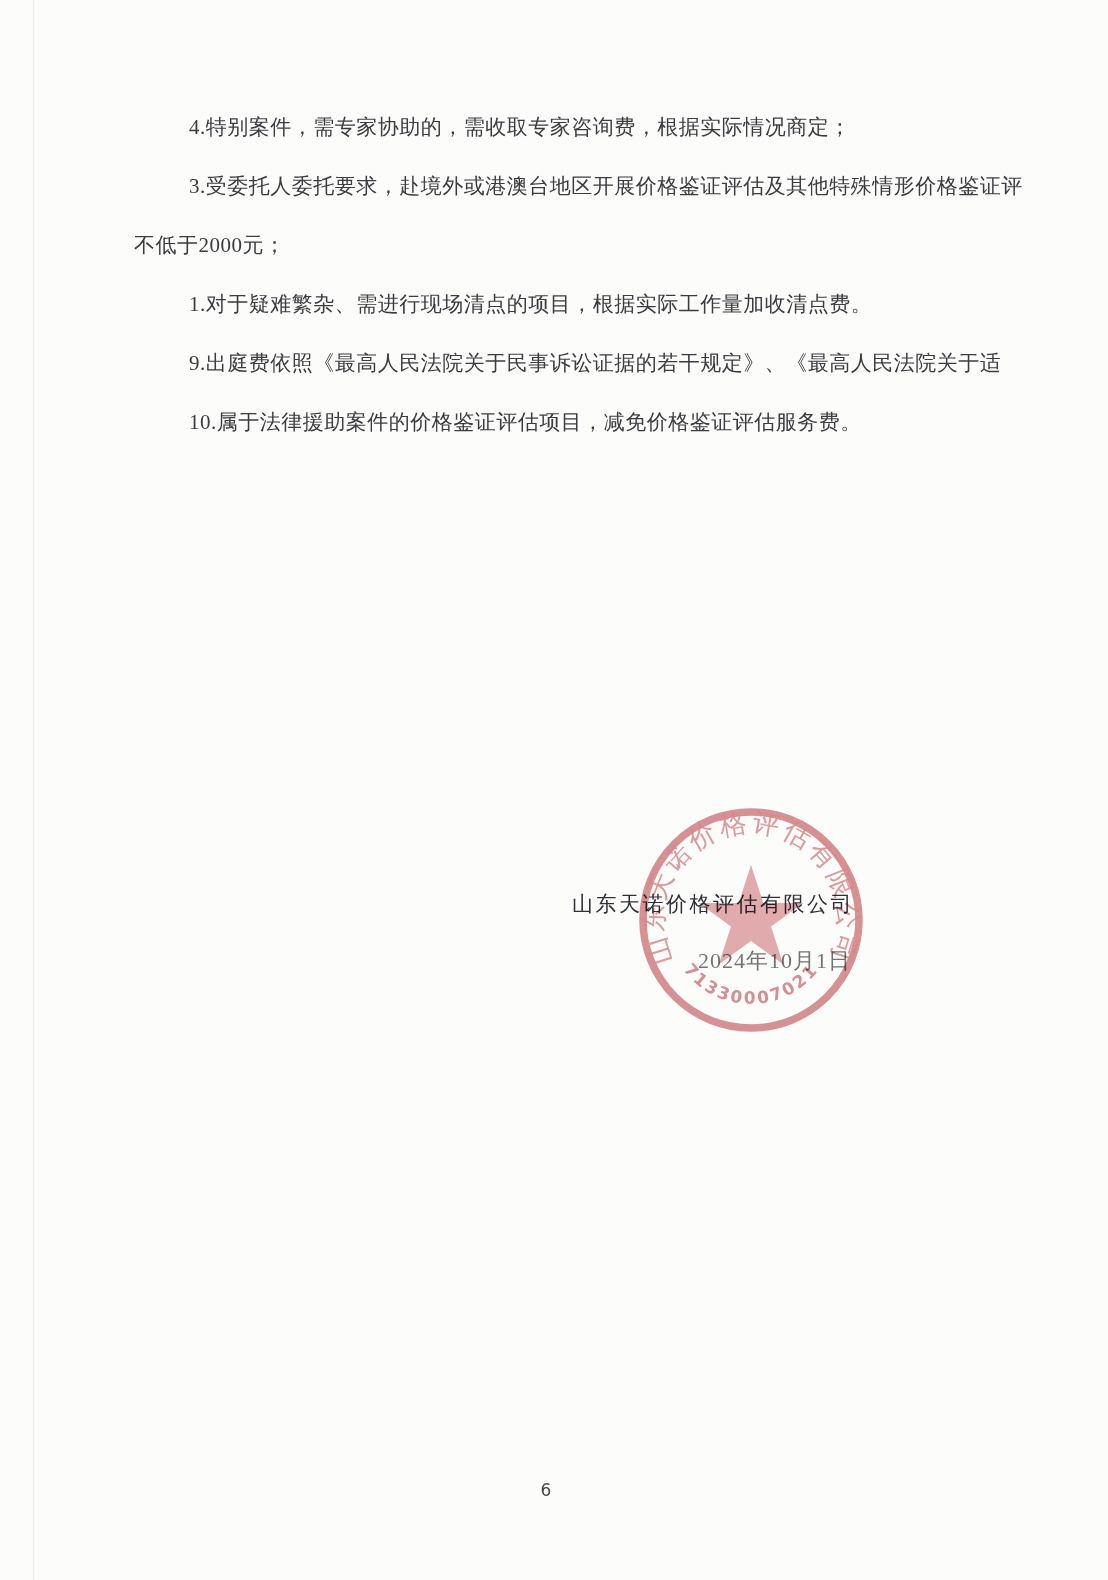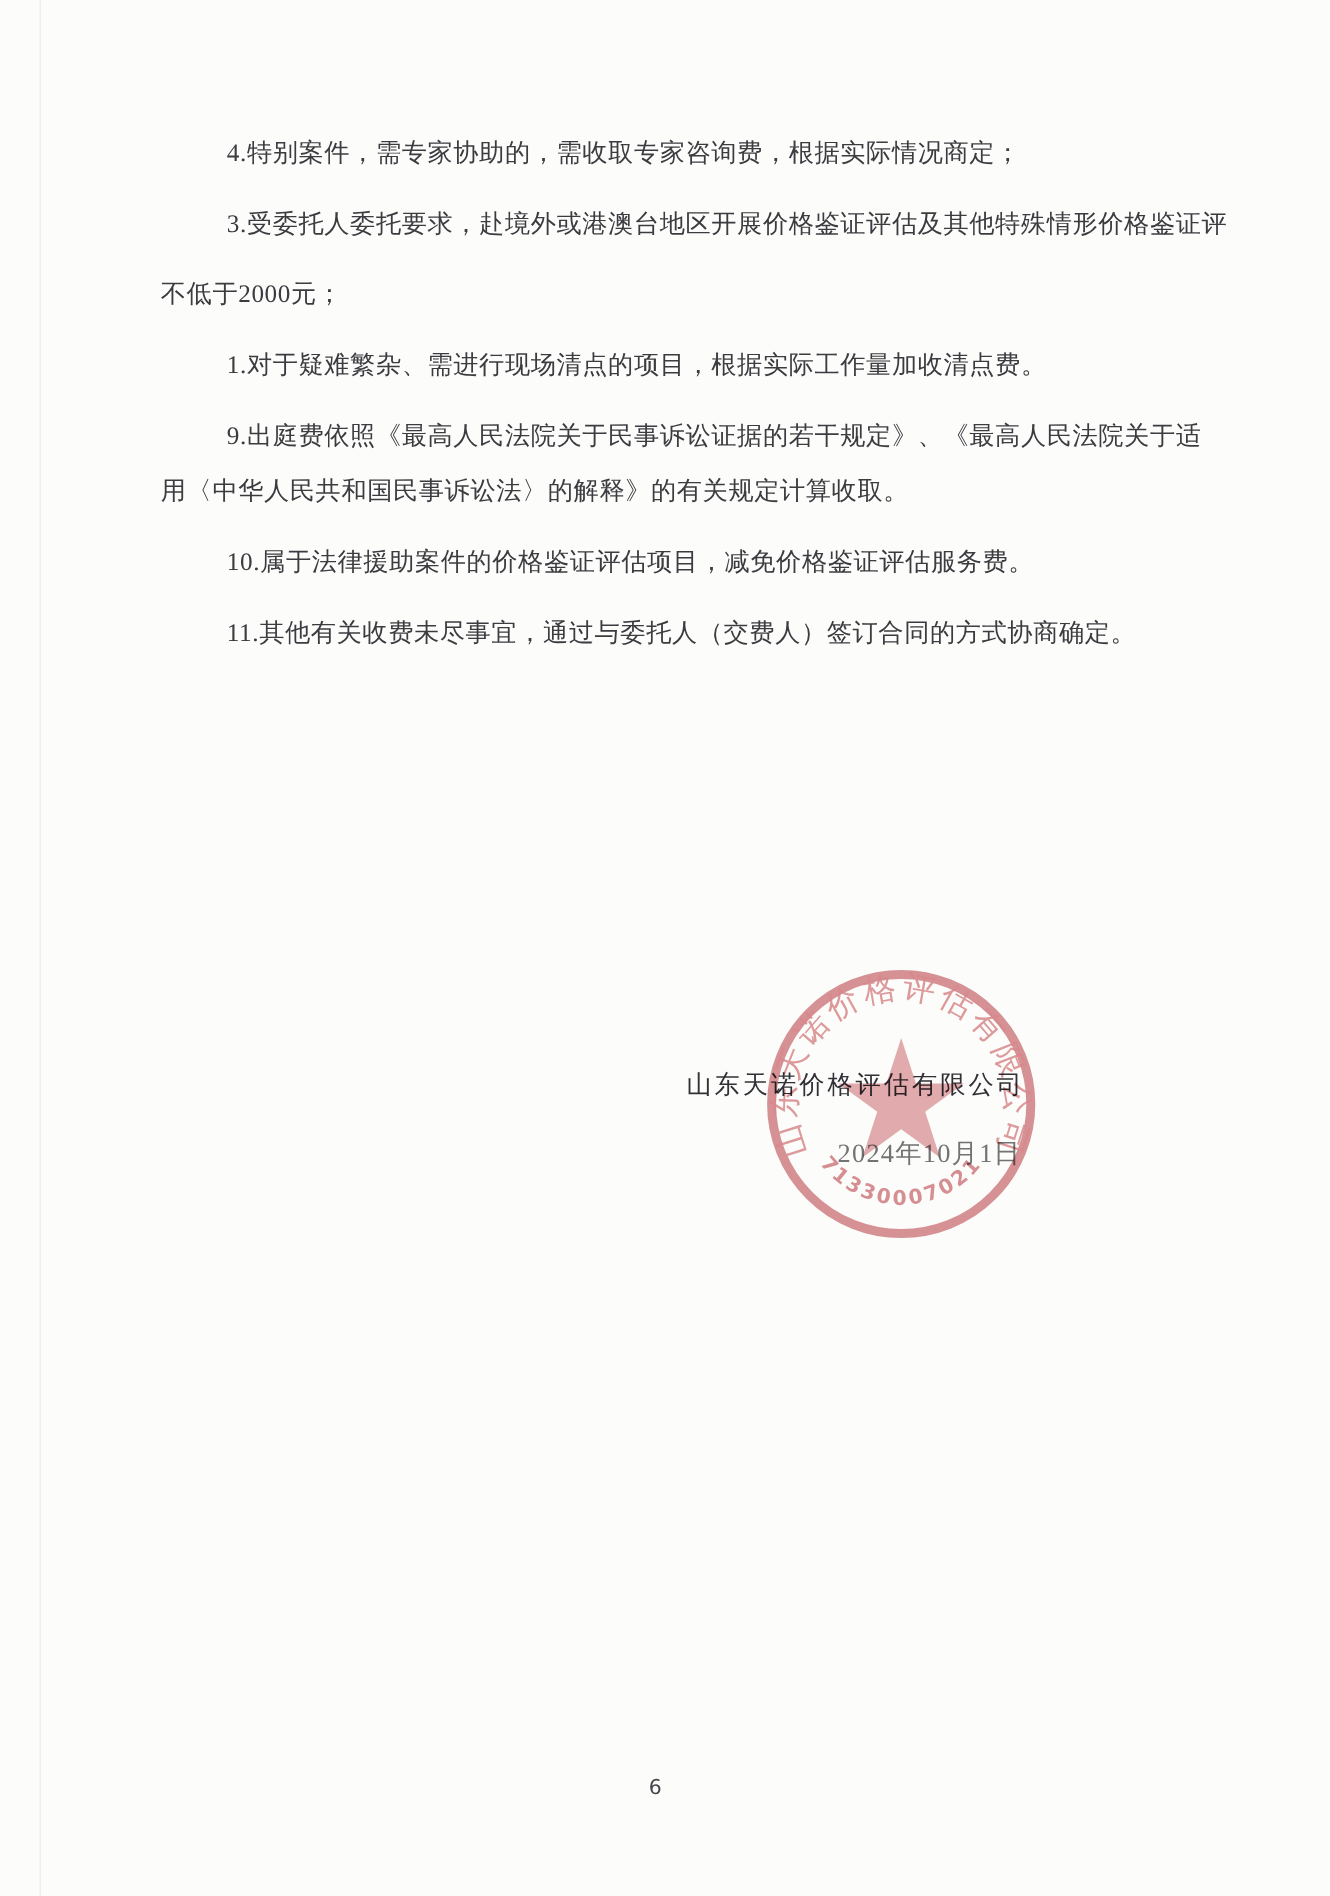--- a/index.html
+++ b/index.html
@@ -67,27 +67,23 @@
       <div class="line indent">3.受委托人委托要求，赴境外或港澳台地区开展价格鉴证评估及其他特殊情形价格鉴证评</div>
     </div>
     <div class="para">
       <div class="line">不低于2000元；</div>
     </div>
     <div class="para">
       <div class="line indent">1.对于疑难繁杂、需进行现场清点的项目，根据实际工作量加收清点费。</div>
     </div>
     <div class="para">
       <div class="line indent">9.出庭费依照《最高人民法院关于民事诉讼证据的若干规定》、《最高人民法院关于适</div>
-      <div class="line">用〈中华人民共和国民事诉讼法〉的解释》的有关规定计算收取。</div>
     </div>
     <div class="para">
       <div class="line indent">10.属于法律援助案件的价格鉴证评估项目，减免价格鉴证评估服务费。</div>
-    </div>
-    <div class="para">
-      <div class="line indent">11.其他有关收费未尽事宜，通过与委托人（交费人）签订合同的方式协商确定。</div>
     </div>
   </div>
 
 <div class="signature-company">山东天诺价格评估有限公司</div>
 
 <div class="signature-date">2024年10月1日</div>
 
 <div class="stamp">
   <svg viewBox="0 0 280 280" xmlns="http://www.w3.org/2000/svg">
     <defs>

